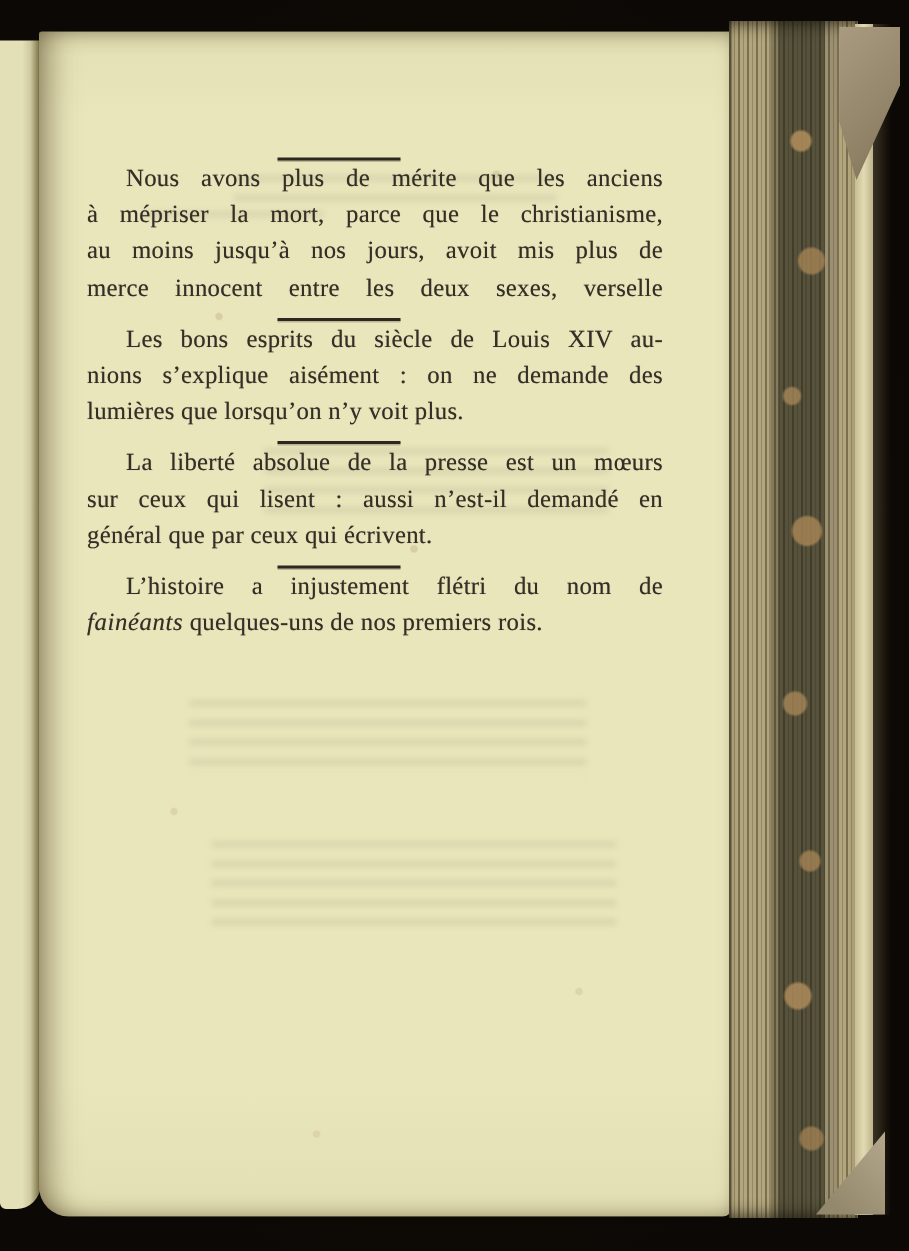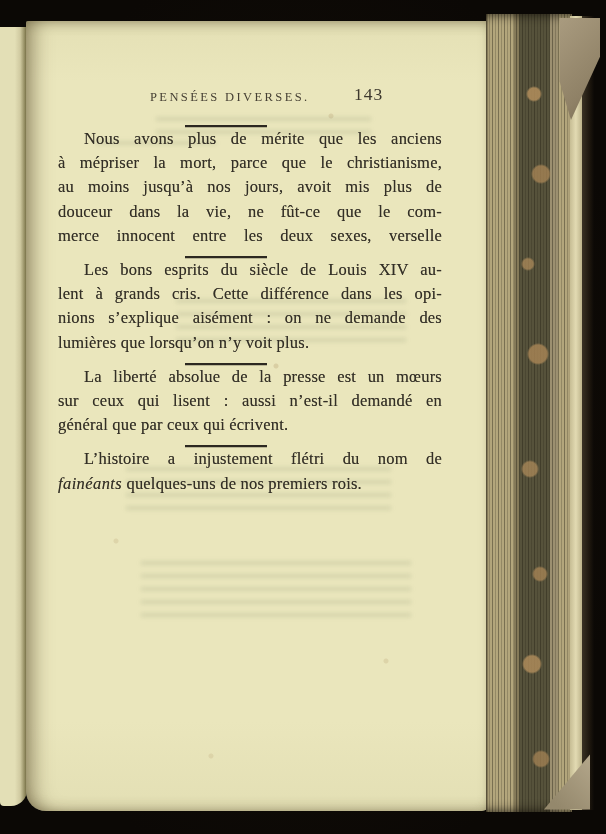--- a/index.html
+++ b/index.html
@@ -160,38 +160,32 @@
   <div class="facing-page"></div>
 
   <div class="book-page">
     <div class="ghost g1"></div>
     <div class="ghost g5"></div>
     <div class="ghost g2"></div>
     <div class="ghost g3"></div>
     <div class="ghost g4"></div>
 
     <div class="text-col">
-      <div class="page-header">
-        <span class="running-title">PENSÉES DIVERSES.</span>
-        <span class="folio">143</span>
-      </div>
       <div class="rule header-rule"></div>
 
       <div id="paragraphs">
           <div class="para">
             <div class="line first">Nous avons plus de mérite que les anciens</div>
             <div class="line">à mépriser la mort, parce que le christianisme,</div>
             <div class="line">au moins jusqu’à nos jours, avoit mis plus de</div>
-            <div class="line">douceur dans la vie, ne fût-ce que le com-</div>
             <div class="line">merce innocent entre les deux sexes, verselle</div>
           </div>
           <div class="rule"></div>
           <div class="para">
             <div class="line first">Les bons esprits du siècle de Louis XIV au-</div>
-            <div class="line">lent à grands cris. Cette différence dans les opi-</div>
             <div class="line">nions s’explique aisément : on ne demande des</div>
             <div class="line last">lumières que lorsqu’on n’y voit plus.</div>
           </div>
           <div class="rule"></div>
           <div class="para">
             <div class="line first">La liberté absolue de la presse est un mœurs</div>
             <div class="line">sur ceux qui lisent : aussi n’est-il demandé en</div>
             <div class="line last">général que par ceux qui écrivent.</div>
           </div>
           <div class="rule"></div>

